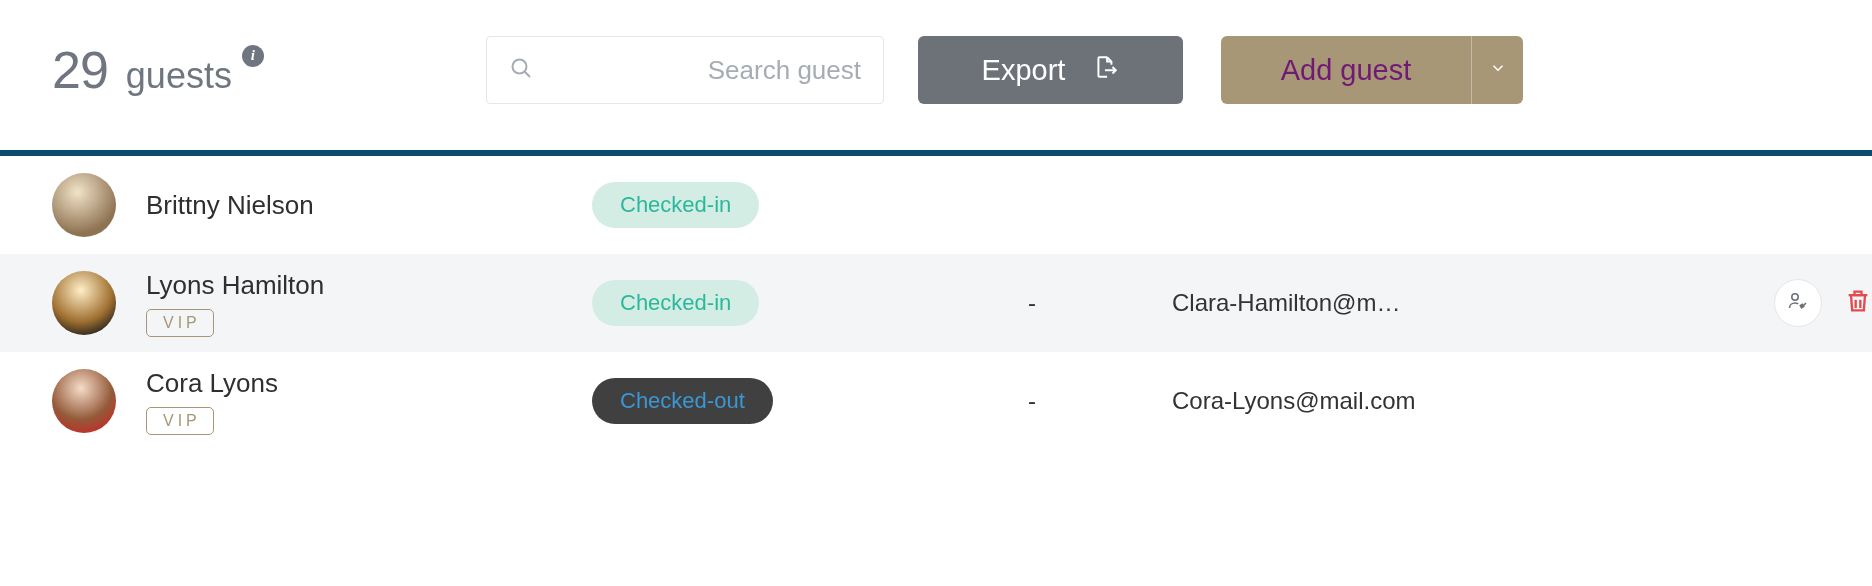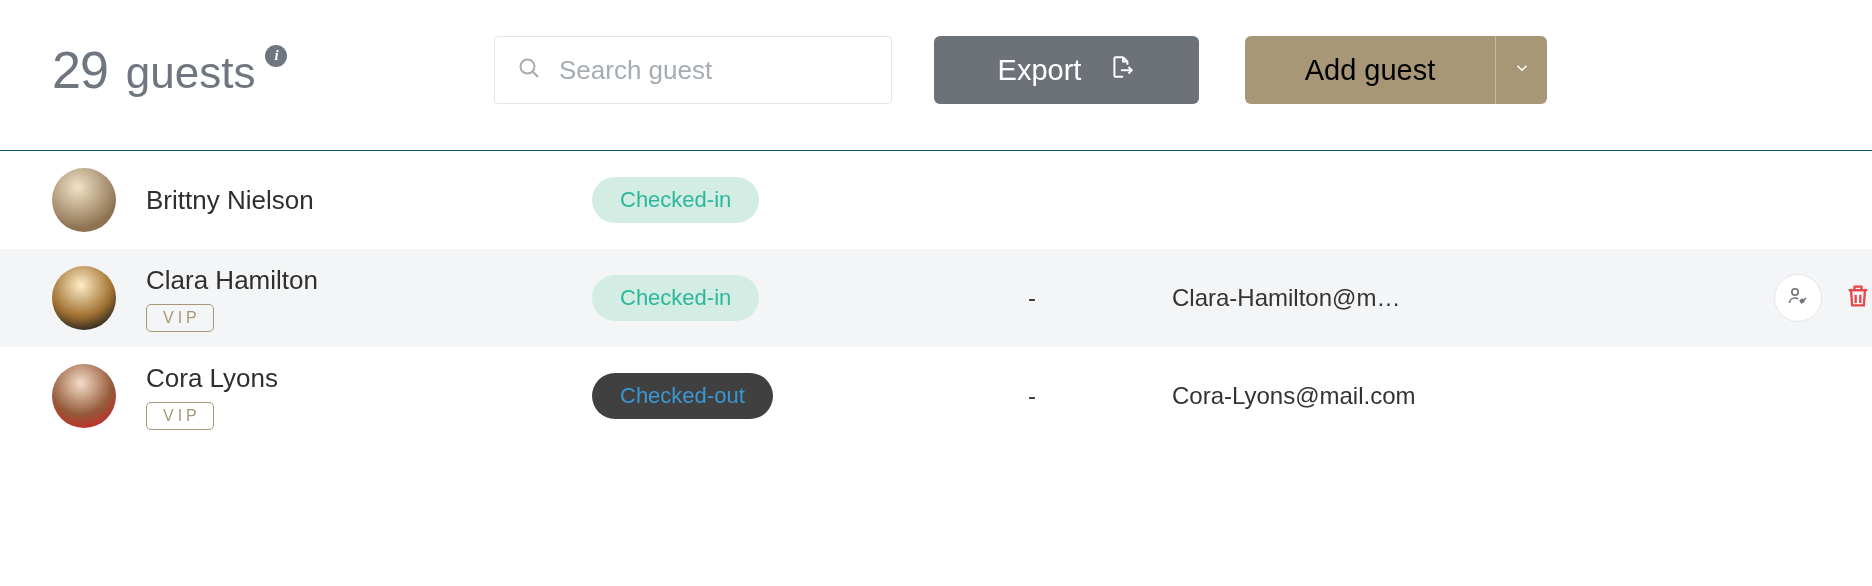--- a/index.html
+++ b/index.html
@@ -4,71 +4,72 @@
 <style>
   * { box-sizing: border-box; margin: 0; padding: 0; }
   html, body { width: 1872px; font-family: -apple-system, BlinkMacSystemFont, "Segoe UI", Helvetica, Arial, sans-serif; background: #fff; color: #2b2b2b; }
   .page { width: 1872px; }
 
   
   .header {
     display: flex;
     align-items: center;
     padding: 36px 52px 46px 52px;
-    gap: 12px;
-    border-bottom: 1px solid #0c4a6e;
+    gap: 4px;
+    border-bottom: 6px solid #0c4a6e;
   }
   .title-block {
     display: flex;
     align-items: baseline;
     gap: 18px;
     width: 430px;
     position: relative;
   }
   .count { font-size: 52px; font-weight: 500; color: #6f7680; letter-spacing: -1px; }
-  .count-label { font-size: 44px; color: #6f7680; font-weight: 400; }
+  .count-label { font-size: 36px; color: #6f7680; font-weight: 400; }
   .info-dot {
     width: 22px; height: 22px; border-radius: 50%;
     background: #6f7680; color: #fff;
     display: flex; align-items: center; justify-content: center;
     font-size: 15px; font-weight: 700; font-style: italic; font-family: Georgia, serif;
     position: relative; top: -28px; margin-left: -8px;
     cursor: pointer;
   }
 
   .search {
     width: 398px; height: 68px;
     border: 1px solid #e3e6ea; border-radius: 4px;
     display: flex; align-items: center;
     padding: 0 22px; gap: 18px;
   }
   .search svg { flex: 0 0 auto; }
   .search input {
     border: none; outline: none; font-size: 26px; color: #737373;
     width: 100%;
+    text-align: right;
   }
   .search input::placeholder { color: #a6acb3; }
 
   .btn {
     height: 68px; border-radius: 6px;
     display: flex; align-items: center; justify-content: center;
     font-size: 29px; font-weight: 400; color: #fff; cursor: pointer;
     border: none;
   }
   .btn-export {
     width: 265px; background: #6d7278; margin-left: 30px;
     gap: 28px;
   }
   .btn-add-wrap {
     display: flex; margin-left: 34px;
     background: #a79776; border-radius: 6px;
     height: 68px;
   }
   .btn-add {
-    width: 250px; background: transparent; color: #000000;
+    width: 250px; background: transparent; color: #701a75;
   }
   .btn-add-caret {
     width: 52px; display: flex; align-items: center; justify-content: center;
     border-left: 1px solid rgba(255,255,255,0.35);
     cursor: pointer;
   }
 
   
   .list { width: 100%; }
   .row {
@@ -209,21 +210,21 @@
                 <line x1="14" y1="11" x2="14" y2="18"></line>
           </svg>
         </span>
       </span>
     </div>
   </div>
       <div class="row hovered">
     <div class="guest-cell">
       <div class="avatar av2"></div>
       <div class="name-block">
-        <span class="guest-name">Clara Hamilton</span>
+        <span class="guest-name">Lyons Hamilton</span>
         <span class="vip">VIP</span>
       </div>
     </div>
 
     <div>
       <span class="status-pill status-checked-in">Checked-in</span>
     </div>
 
     <div class="extra-cell">-</div>
 

